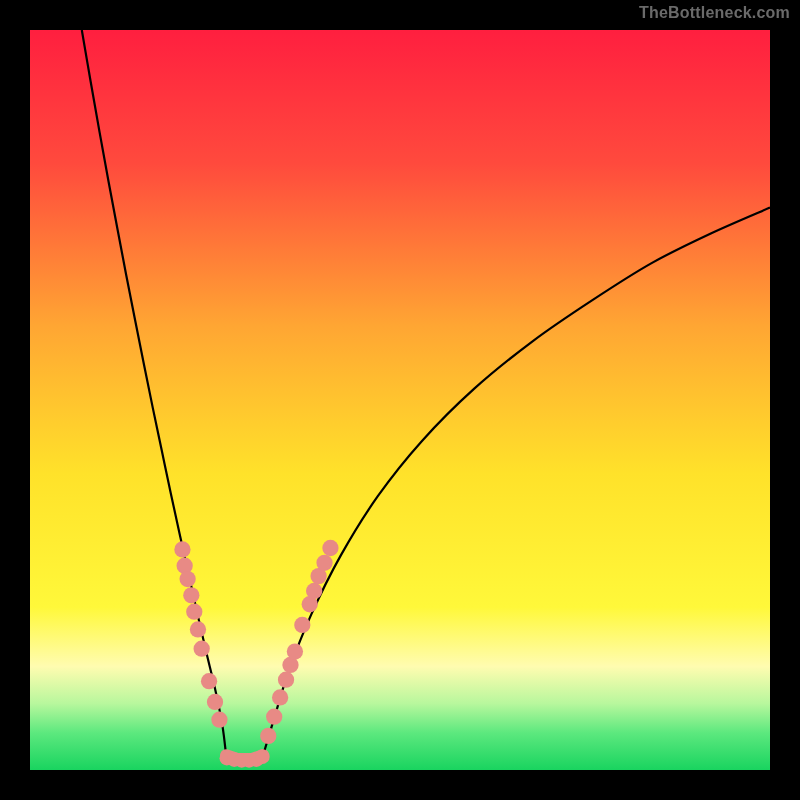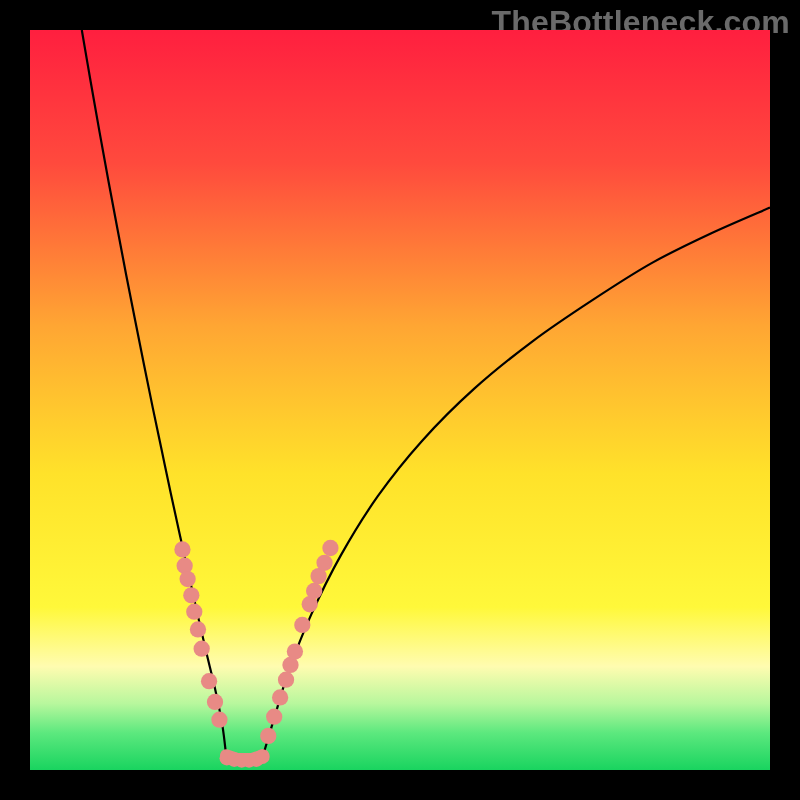--- a/index.html
+++ b/index.html
@@ -31,21 +31,21 @@
     left: 0;
     top: 0;
     width: 100%;
     height: 100%;
   }
   .watermark {
     position: absolute;
     top: 4px;
     right: 10px;
     font-family: Arial, Helvetica, sans-serif;
-    font-size: 32px;
+    font-size: 16px;
     font-weight: 600;
     color: #6a6a6a;
     letter-spacing: 0.2px;
   }
 </style>
 </head>
 <body>
 
 <div class="frame">
   <div class="watermark">TheBottleneck.com</div>

